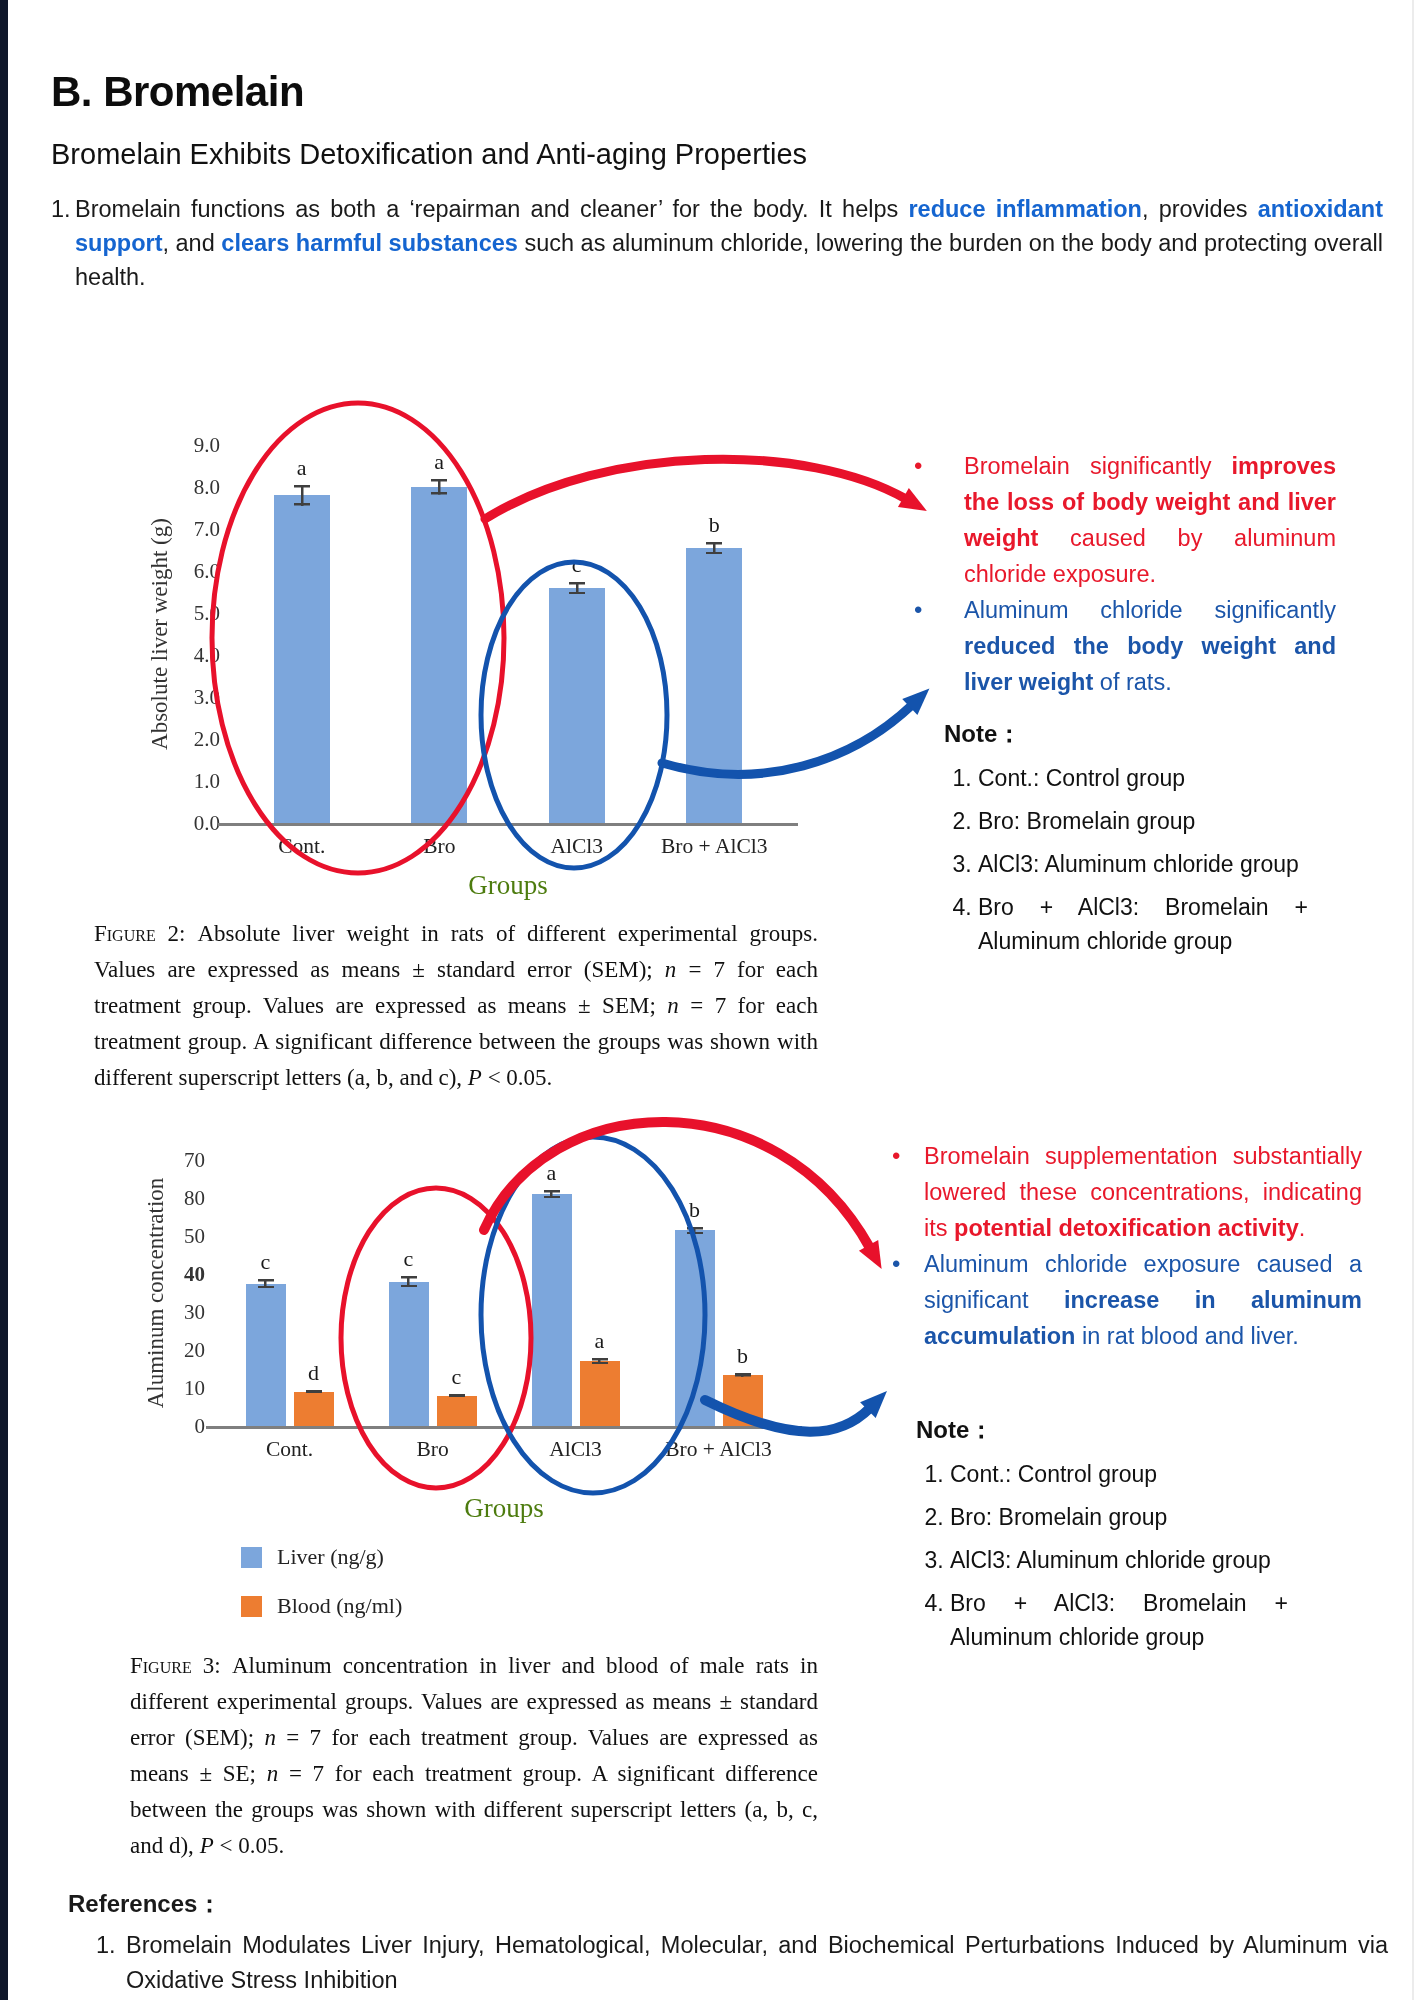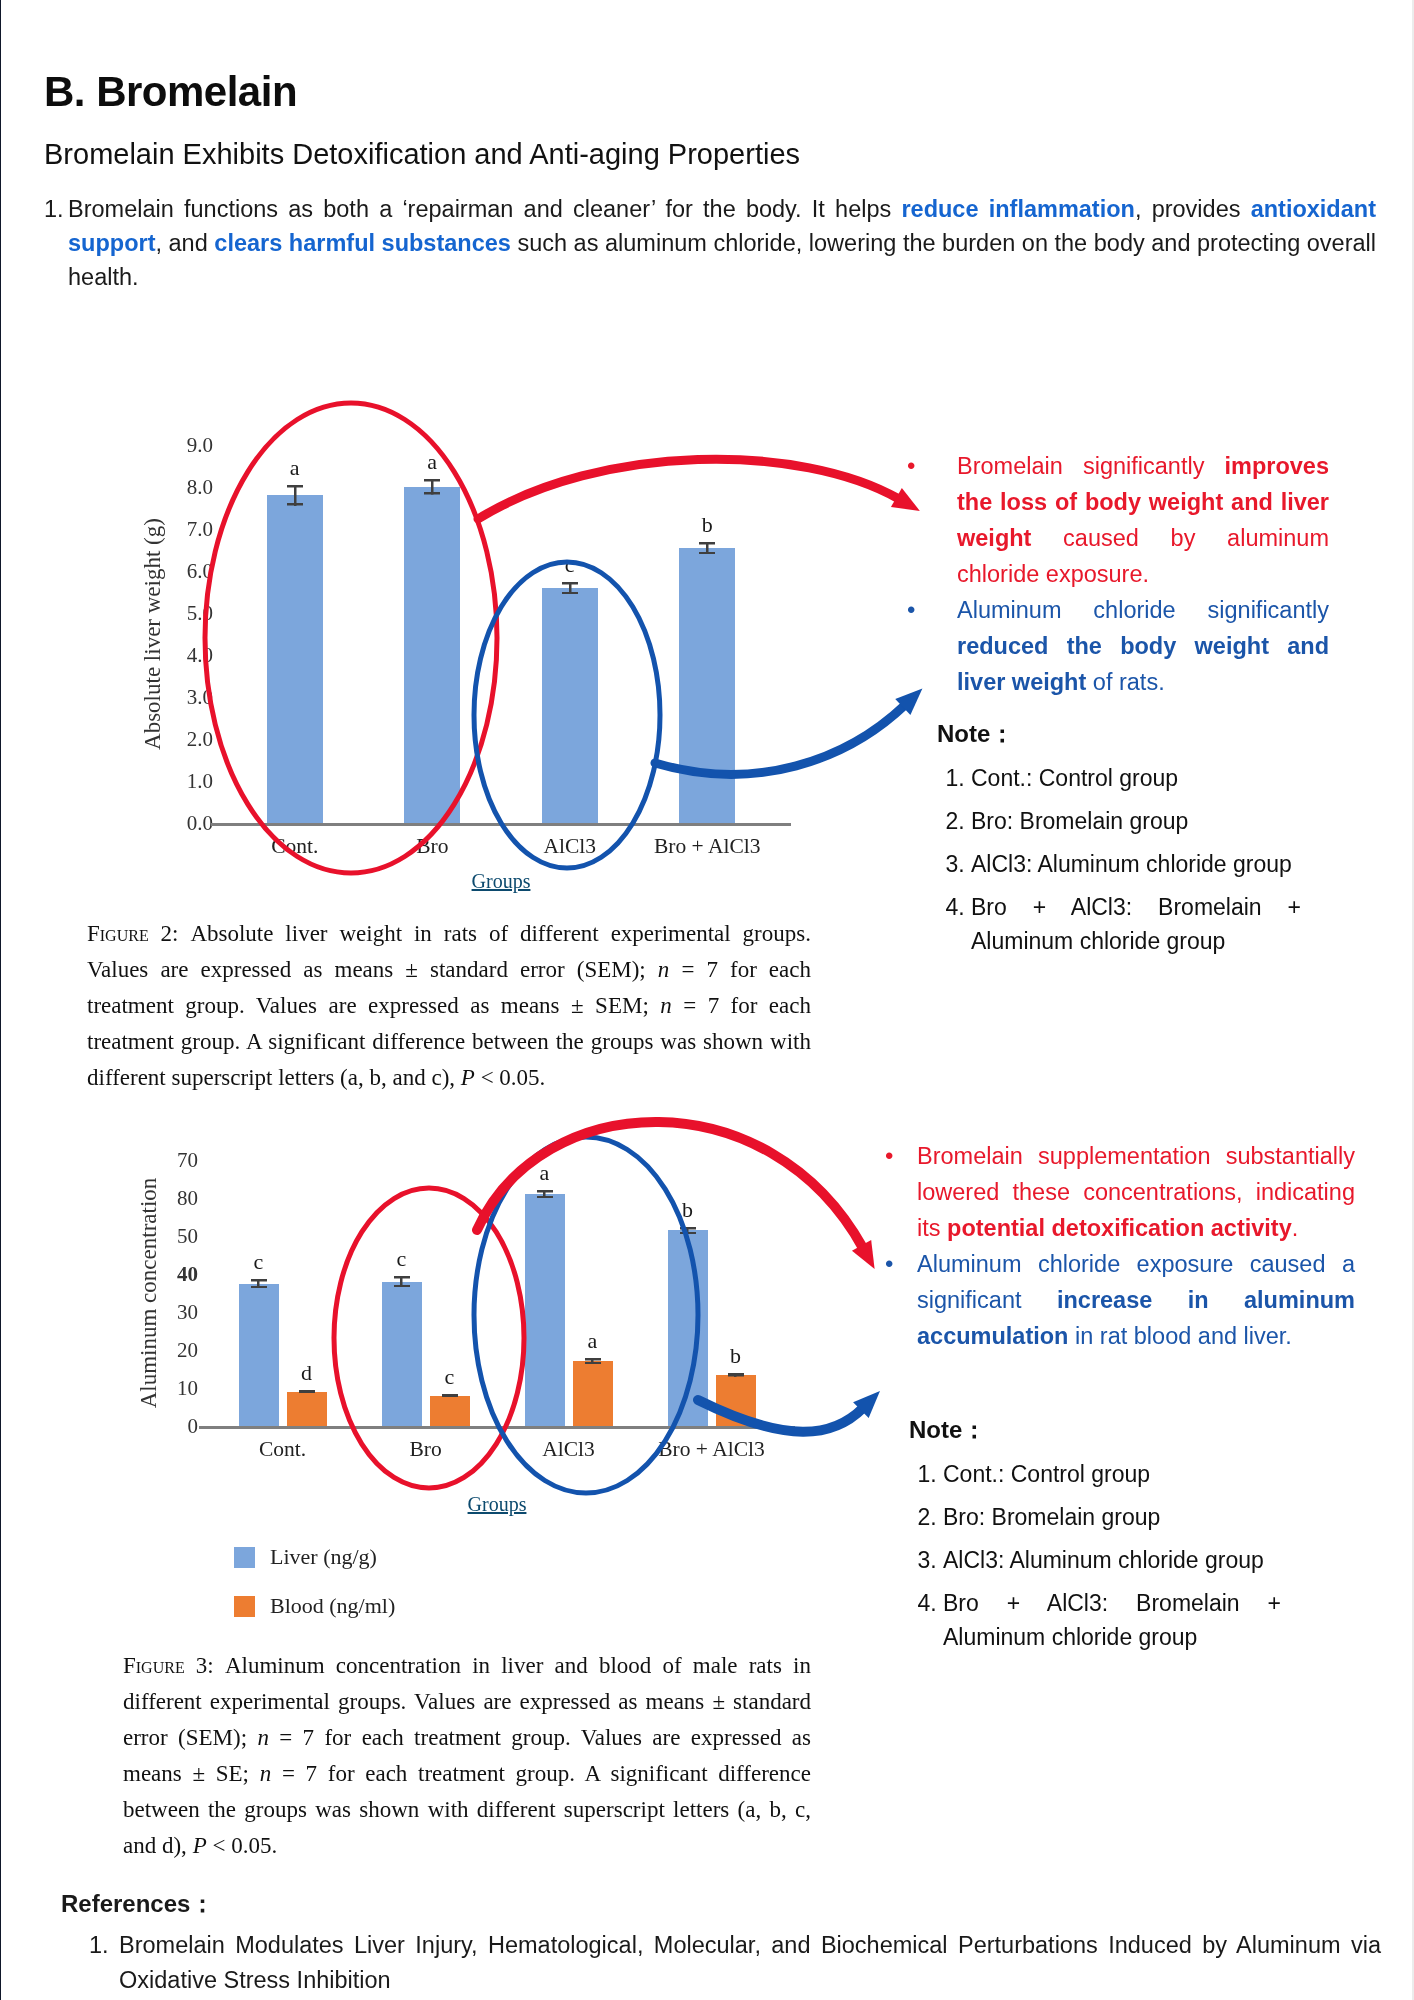--- a/index.html
+++ b/index.html
@@ -9,39 +9,39 @@
     --ellipse-red:#e8112b;
     --ellipse-blue:#1353ad;
     --bar-blue:#7ca6dc;
     --bar-orange:#ed7d31;
     --ink:#1a1a1a;
   }
   *{margin:0;padding:0;box-sizing:border-box;}
   html,body{background:#ffffff;}
   body{font-family:"Liberation Sans",sans-serif;color:var(--ink);}
   .page{position:relative;width:1414px;height:2000px;background:#fff;overflow:hidden;
-        border-left:1px solid #0f172a;border-right:2px solid #ececec;}
+        border-left:8px solid #0f172a;border-right:2px solid #ececec;}
 
   
   .title{position:absolute;left:43px;top:68px;font-size:42px;font-weight:800;letter-spacing:-0.5px;color:#0d0d0d;}
   .subtitle{position:absolute;left:43px;top:138px;font-size:29px;font-weight:500;color:#111;}
   .intro{position:absolute;left:43px;top:192px;width:1332px;display:flex;font-size:23.5px;line-height:34px;}
   .intro .num{flex:0 0 24px;}
   .intro .itext{flex:1;text-align:justify;}
   .b{font-weight:700;}
   .blue{color:var(--accent-blue-text);}
   .sc{font-variant:small-caps;}
   .it{font-style:italic;}
 
   
   .chart{position:absolute;font-family:"Liberation Serif",serif;color:#222;z-index:1;}
   .chart .plot{position:absolute;}
   .chart .ylab{position:absolute;white-space:nowrap;transform:translate(-50%,-50%) rotate(-90deg);
                font-size:23px;color:#333;}
-  .chart .xtitle{position:absolute;transform:translateX(-50%);font-size:20px;color:#0c4a6e;text-decoration:underline;}
+  .chart .xtitle{position:absolute;transform:translateX(-50%);font-size:27px;color:#4d7c0f;}
   .chart .axisline{position:absolute;height:2.5px;background:#7f7f7f;}
   .ytick{position:absolute;right:calc(100% + 13px);transform:translateY(50%);font-size:21px;color:#333;line-height:1;}
   .bar{position:absolute;bottom:0;}
   .errbar{position:absolute;width:16px;
       background:
         linear-gradient(#3f3f3f,#3f3f3f) top/100% 2.5px no-repeat,
         linear-gradient(#3f3f3f,#3f3f3f) bottom/100% 2.5px no-repeat,
         linear-gradient(#3f3f3f,#3f3f3f) center/2.5px 100% no-repeat;}
   .blet{position:absolute;transform:translateX(-50%);font-size:22px;color:#1a1a1a;line-height:1;}
   .xcat{position:absolute;top:calc(100% + 11px);transform:translateX(-50%);font-size:21.5px;white-space:nowrap;color:#222;}

